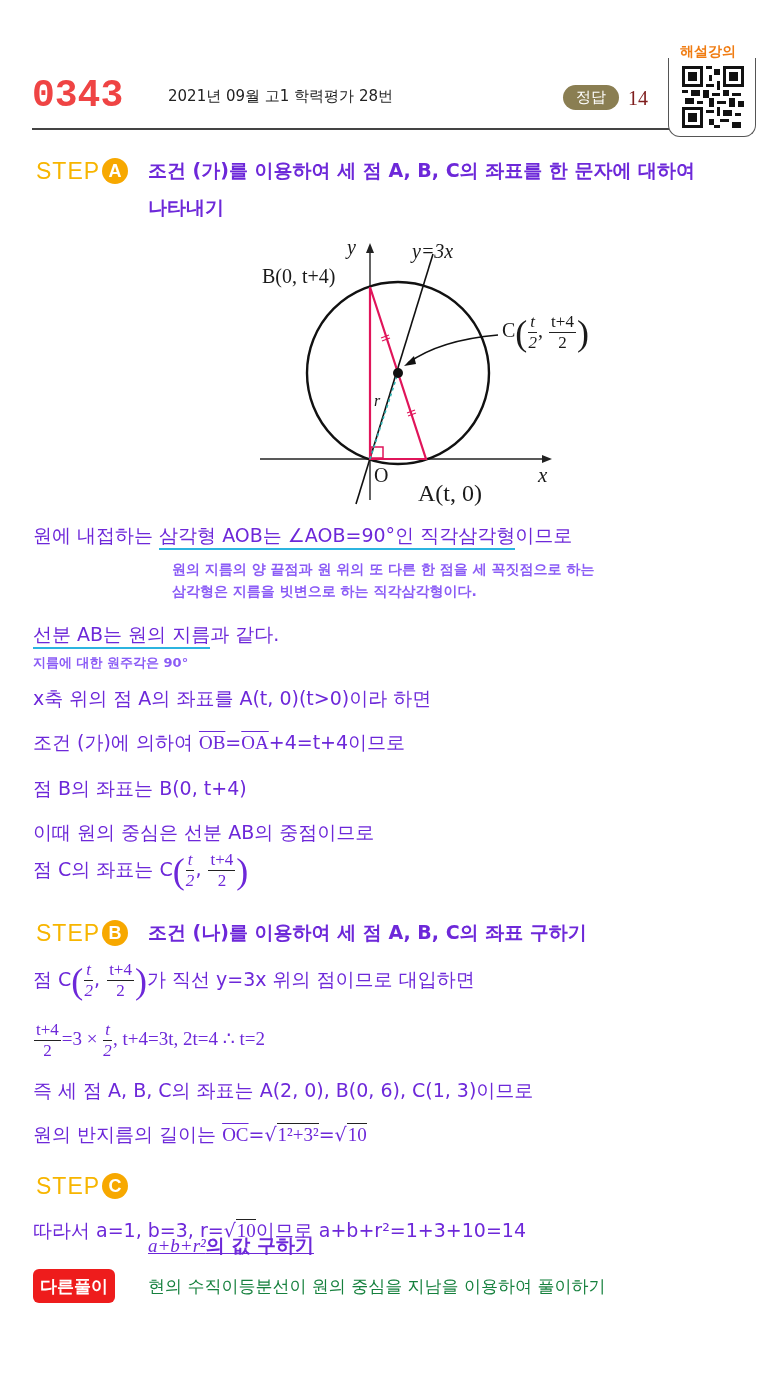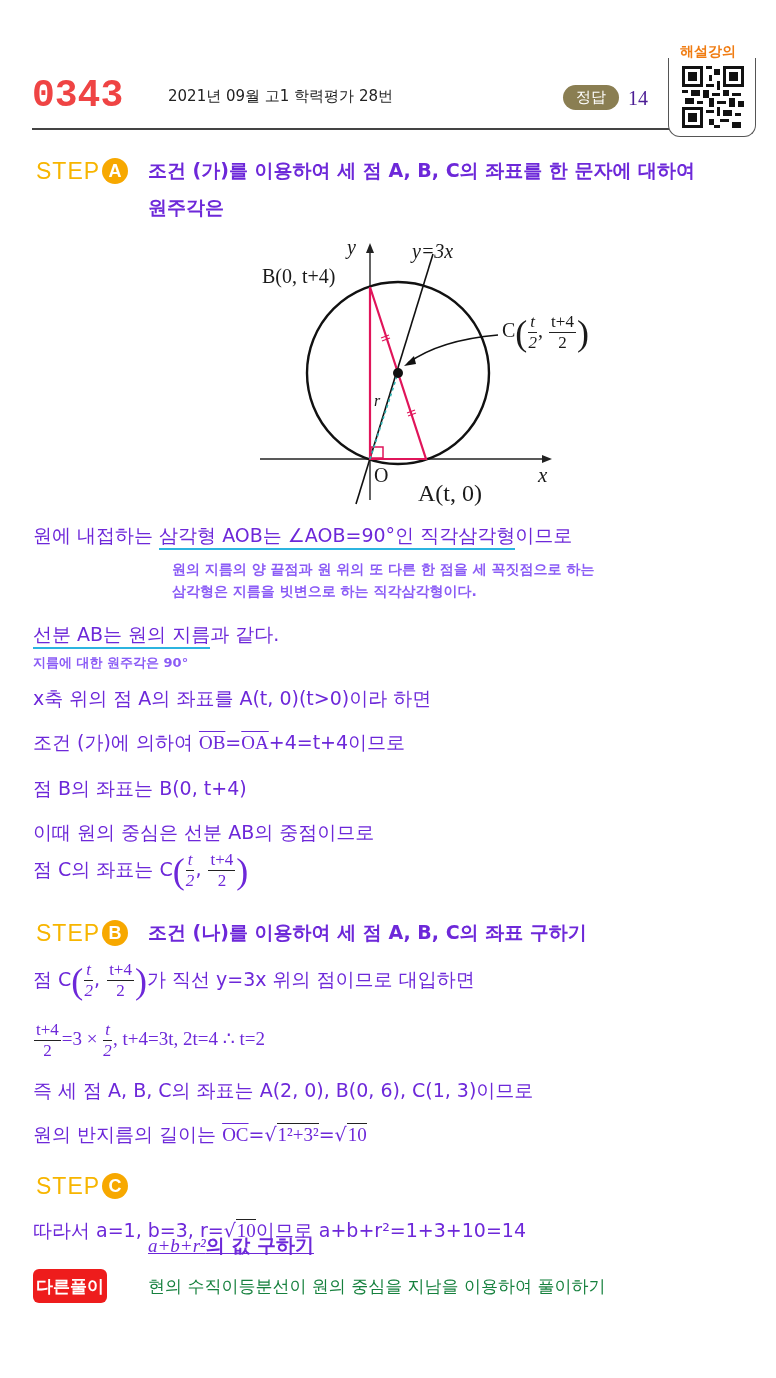--- a/index.html
+++ b/index.html
@@ -8,42 +8,42 @@
     font-family: "DejaVu Sans", sans-serif; color:#1a1a1a;
   }
   .abs { position:absolute; }
   .math { font-family: "Liberation Serif", "DejaVu Serif", serif; }
   .it { font-style: italic; }
 
   
   #prob-num { left:32px; top:70px; font-family:Liberation Mono, monospace; font-weight:bold; font-size:38px; color:#ef4444; letter-spacing:0px; line-height:52px; }
   #prob-src { left:168px; top:86px; font-size:15px; color:#222; line-height:20px;text-align:right; }
   #answer-badge { left:563px; top:85px; width:56px; height:25px; border-radius:13px; background:#8a7e52; color:#fff; font-size:15px; text-align:center; line-height:25px; }
-  #answer-val { left:628px; top:86px; font-family:"Liberation Serif", serif; font-size:20px; line-height:24px; color:#4c1d95; }
+  #answer-val { left:628px; top:86px; font-family:"Liberation Serif", serif; font-size:20px; line-height:24px; color:#7f1d1d; }
   #header-rule { left:32px; top:128px; width:640px; height:2px; background:#444; }
   #qr-box { left:668px; top:58px; width:86px; height:78px; border:1.5px solid #555; border-top:none; border-radius:0 0 12px 12px; background:#fff; }
   #qr-label { left:680px; top:42px; font-size:14px; font-weight:bold; color:#f07c12; line-height:18px; }
   #qr-code { left:682px; top:66px; width:62px; height:62px; }
 
   
   .step { font-family:"Liberation Sans", sans-serif; color:#f7b500; font-size:23px; letter-spacing:1px; line-height:30px; }
   .step-circle { display:inline-block; width:26px; height:26px; border-radius:50%; background:#f7a800; color:#fff; font-weight:bold; font-size:18px; text-align:center; line-height:26px; vertical-align:2px; margin-left:2px; letter-spacing:0; }
   .step-title { font-weight:bold; font-size:19px; line-height:30px; color:#6d28d9; }
 
   .line { font-size:19px; line-height:28px; color:#6d28d9; white-space:nowrap; }
   .note { font-size:14px; color:#8b5cf6; font-weight:bold; line-height:22px; white-space:nowrap; }
   .uline { border-bottom:2px solid #2cb4e0; padding-bottom:2px; }
   .ovl { text-decoration: overline; }
   .frac { display:inline-block; vertical-align:middle; text-align:center; line-height:1; margin:0 1px; }
   .frac .n { display:block; font-size:17px; padding:0 2px; border-bottom:1px solid #222; line-height:20px; }
   .frac .d { display:block; font-size:17px; line-height:20px; }
   .paren { font-size:36px; vertical-align:middle; font-family:"Liberation Serif", serif; font-weight:100; line-height:1; }
   .sqrt { border-top:1.5px solid #222; padding-left:1px; }
 
-  #alt-badge { left:33px; top:1269px; width:74px; height:34px; border-radius:6px; background:#ee1c1c; color:#fff; font-size:17px; font-weight:bold; text-align:center; line-height:34px; }
+  #alt-badge { left:33px; top:1269px; width:82px; height:34px; border-radius:6px; background:#ee1c1c; color:#fff; font-size:17px; font-weight:bold; text-align:center; line-height:34px; }
   #alt-text { left:148px; top:1275px; font-size:17px; color:#15803d; line-height:22px; }
 </style>
 </head>
 <body>
 
 <div id="prob-num" class="abs">0343</div>
 <div id="prob-src" class="abs">2021년 09월 고1 학력평가 28번</div>
 <div id="answer-badge" class="abs">정답</div>
 <div id="answer-val" class="abs">14</div>
 <div id="header-rule" class="abs"></div>
@@ -87,21 +87,21 @@
       <rect x="13" y="18" width="3" height="1"></rect>
       <rect x="17" y="19" width="3" height="2"></rect>
     <rect x="11" y="20" width="2" height="1"></rect>
   </g>
 </svg>
 
 <div class="abs step" style="left:36px;top:156px;">
   <span>STEP</span><span class="step-circle">A</span>
 </div>
 <div class="abs step-title" style="left:148px;top:155px;">조건 (가)를 이용하여 세 점 A, B, C의 좌표를 한 문자에 대하여</div>
-<div class="abs step-title" style="left:148px;top:192px;">원주각은</div>
+<div class="abs step-title" style="left:148px;top:192px;">나타내기</div>
 
 <svg class="abs" style="left:0;top:0;" width="776" height="520">
 
   <line x1="260" y1="459" x2="546" y2="459" stroke="#222" stroke-width="1.4"></line>
   <polygon points="552,459 542,455 542,463" fill="#222"></polygon>
   <line x1="370" y1="500" x2="370" y2="250" stroke="#222" stroke-width="1.4"></line>
   <polygon points="370,243 366,253 374,253" fill="#222"></polygon>
 
   <circle cx="398" cy="373" r="91" fill="none" stroke="#111" stroke-width="2.4"></circle>
 

